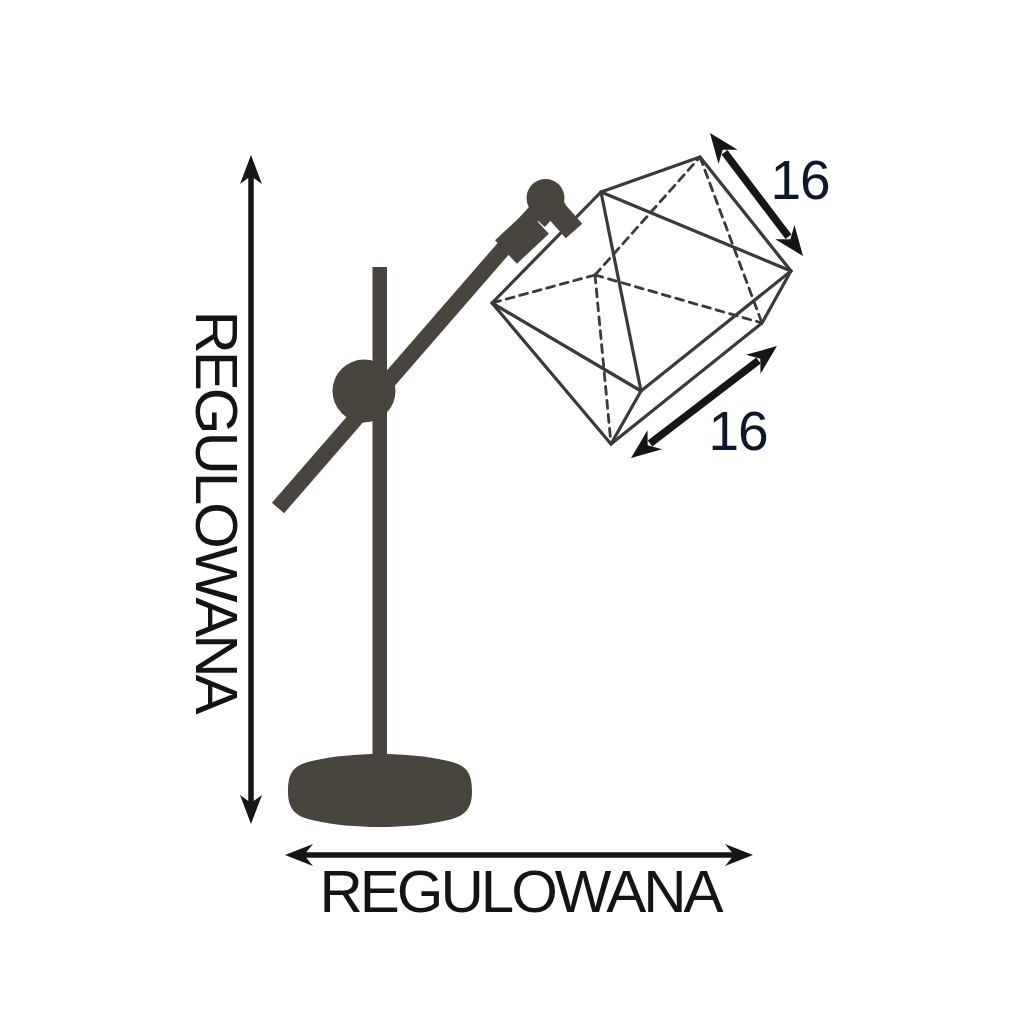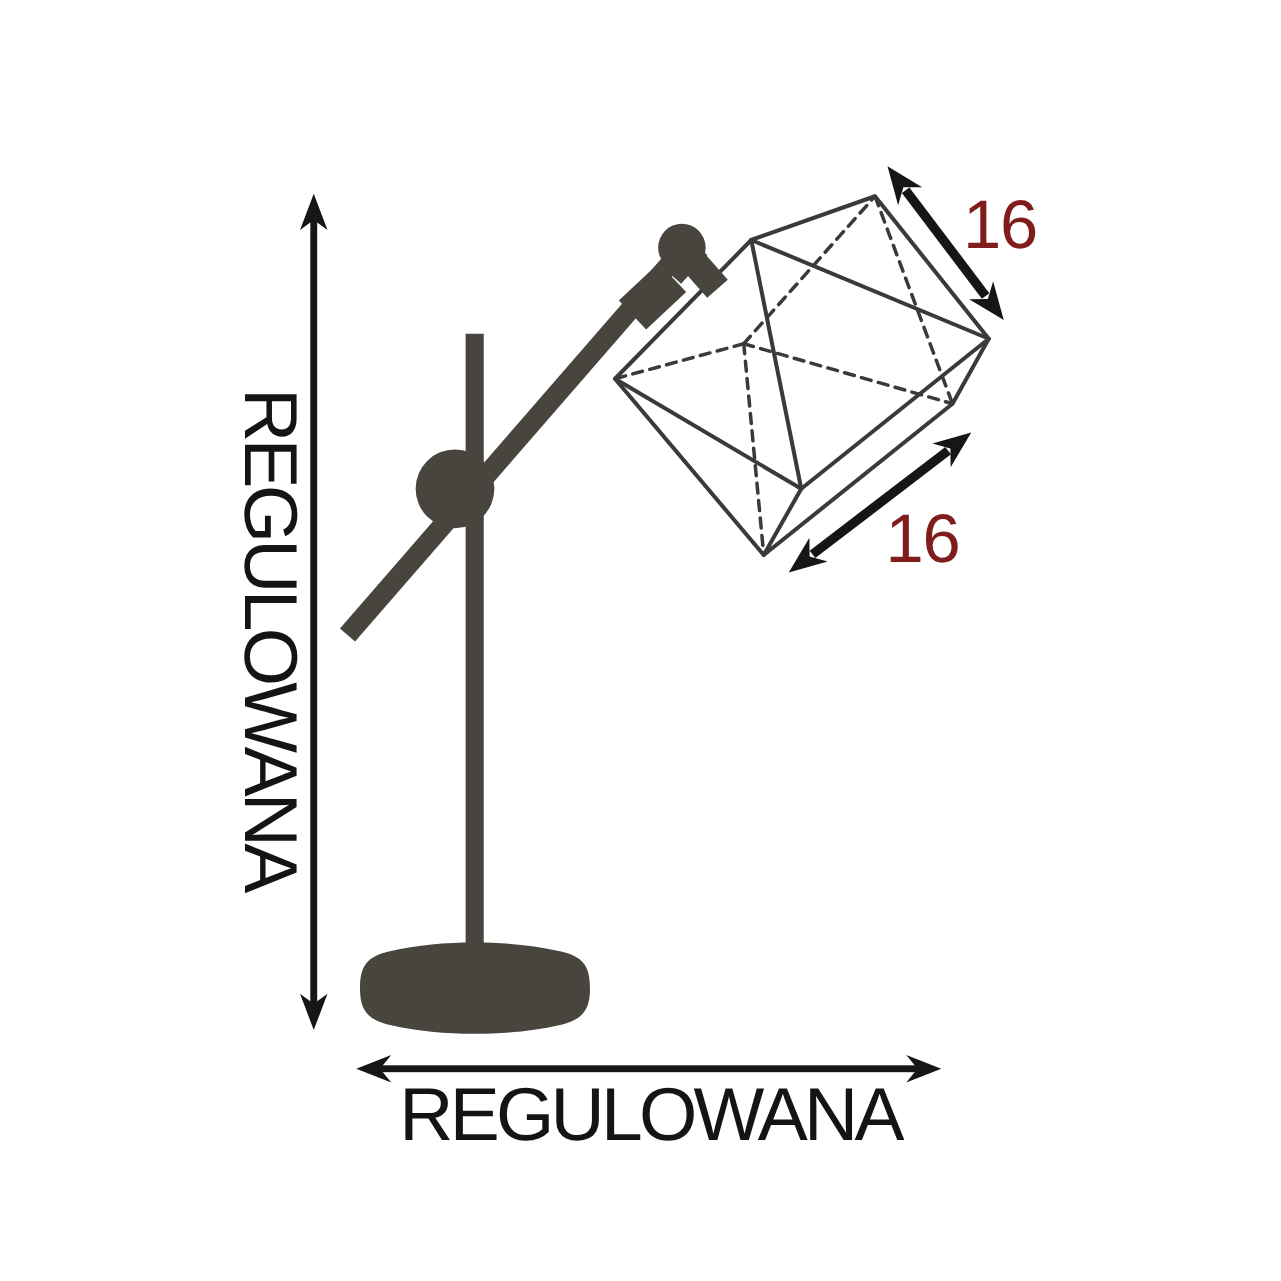--- a/index.html
+++ b/index.html
@@ -23,21 +23,21 @@
     letter-spacing: -3px;
     white-space: nowrap;
     transform: translate(-50%, -50%);
     line-height: 1;
   }
   .dim-label.vertical {
     transform: translate(-50%, -50%) rotate(90deg);
   }
   .dim-number {
     position: absolute;
-    color: #7f1d1d;
+    color: #0f172a;
     font-size: 55px;
     letter-spacing: -1px;
     white-space: nowrap;
     transform: translate(-50%, -50%);
     line-height: 1;
     text-align: center;
   }
 </style>
 </head>
 <body>

